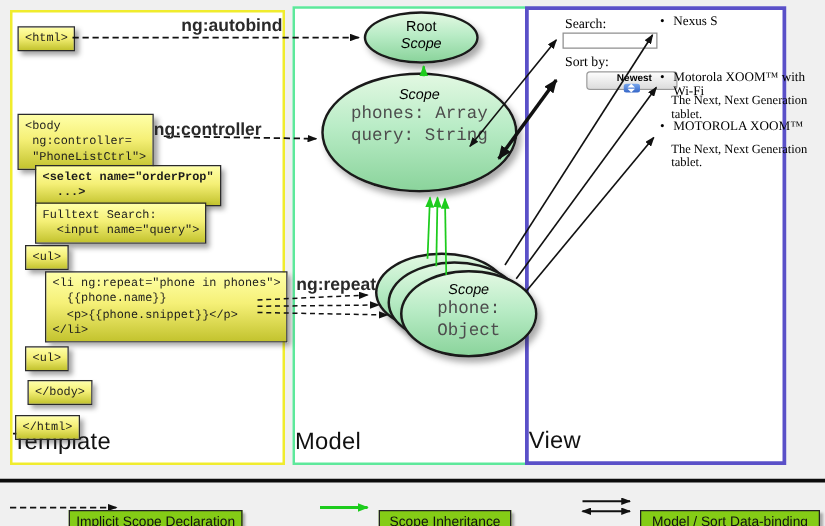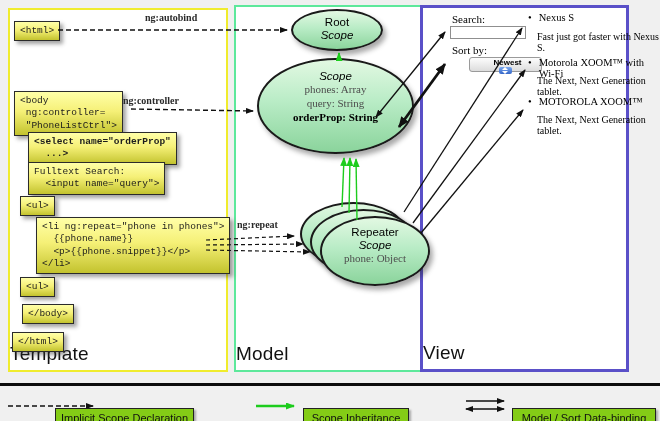--- a/index.html
+++ b/index.html
@@ -14,31 +14,31 @@
              font-size:19px;color:#111;letter-spacing:.2px;margin-top:28px;}
   
   .code-box{position:absolute;z-index:4;white-space:pre;
             font-family:"Liberation Mono","DejaVu Sans Mono",monospace;
             font-size:9.5px;line-height:1.3;color:#1c1c1c;
             padding:3px 5px;border:1.5px solid #2b2b2b;
             background:linear-gradient(180deg,#ffffa8 0%,#f5f077 45%,#c3c32e 100%);
             box-shadow:3px 3px 4px rgba(50,50,50,.45);}
   .code-box.bold{font-weight:bold;}
   
-  .directive{position:absolute;z-index:7;font-family:Liberation Serif, serif;
-             font-weight:bold;font-size:10px;color:#2a2a2a;}
+  .directive{position:absolute;z-index:7;font-family:Liberation Sans, sans-serif;
+             font-weight:bold;font-size:14px;color:#2a2a2a;}
   
   .ellipse{position:absolute;z-index:3;border-radius:50%;border:2px solid #1a1a1a;
            background:linear-gradient(180deg,#e2f8e2 0%,#b9ecc6 45%,#8bd49c 100%);
            box-shadow:3px 4px 5px rgba(40,40,40,.4);box-sizing:border-box;
            text-align:center;color:#000;}
   .ellipse .t1{font-size:11.5px;line-height:1.15;}
   .ellipse .t2{font-size:11.5px;line-height:1.15;font-style:italic;}
-  .ellipse .prop{font-family:Liberation Serif, serif;
-                 font-size:11px;line-height:1.25;color:#4d4d4d;}
+  .ellipse .prop{font-family:Liberation Mono, monospace;
+                 font-size:14px;line-height:1.25;color:#4d4d4d;}
   .ellipse .prop.bold{font-weight:bold;color:#000;}
   
   .serif{font-family:"Liberation Serif",serif;color:#000;}
   #search-label{position:absolute;left:452px;top:13px;font-size:11px;}
   #search-input{position:absolute;left:450px;top:26px;width:76px;height:13px;z-index:4;
                 border:1px solid #8f8f8f;background:#fff;font-size:10px;padding:0 2px;box-sizing:border-box;}
   #sort-label{position:absolute;left:452px;top:44px;font-size:11px;}
   #sort-select{position:absolute;left:469px;top:57px;width:73px;height:15px;z-index:4;
                border:1px solid #9a9a9a;border-radius:3px;background:linear-gradient(180deg,#fdfdfd,#dcdcdc);
                display:flex;align-items:center;box-sizing:border-box;cursor:default;flex-direction:column;}
@@ -99,50 +99,45 @@
 
   <div class="ellipse" style="left:291px;top:9px;width:92px;height:42px;padding-top:5px;">
     <div class="t1">Root</div>
     <div class="t2">Scope</div>
   </div>
 
   <div class="ellipse" style="left:257px;top:58px;width:157px;height:96px;padding-top:10px;">
     <div class="t2">Scope</div>
     <div class="prop">phones: Array</div>
     <div class="prop">query: String</div>
-    <div class="prop bold">orderProp: String</div>
   </div>
 
   <div class="ellipse" style="left:300px;top:202px;width:107px;height:64px;"></div>
   <div class="ellipse" style="left:310px;top:209px;width:107px;height:66px;"></div>
   <div class="ellipse" style="left:320px;top:216px;width:110px;height:70px;padding-top:8px;">
-    <div class="t1">Repeater</div>
     <div class="t2">Scope</div>
     <div class="prop">phone: Object</div>
   </div>
 
   <div class="serif" id="search-label">Search:</div>
   <input id="search-input" type="text" value="" style="">
   <div class="serif" id="sort-label">Sort by:</div>
   <div id="sort-select">
     <span class="val">Newest</span>
     <span class="stepper">
       <span class="tri-up"></span>
         <span class="tri-down"></span>
     </span>
   </div>
 
   <div class="view-item serif" style="top:12px;">
     <div class="trow">
       <span>•</span>
       <span>Nexus S</span>
     </div>
-  </div>
-  <div class="view-item serif desc-wrap" style="top:31px;">
-    <div class="desc">Fast just got faster with Nexus S.</div>
   </div>
 
   <div class="view-item serif" style="top:57px;">
     <div class="trow">
       <span>•</span>
       <span>Motorola XOOM™ with Wi-Fi</span>
     </div>
   </div>
   <div class="view-item serif" style="top:75px;">
     <div class="desc">The Next, Next Generation tablet.</div>

